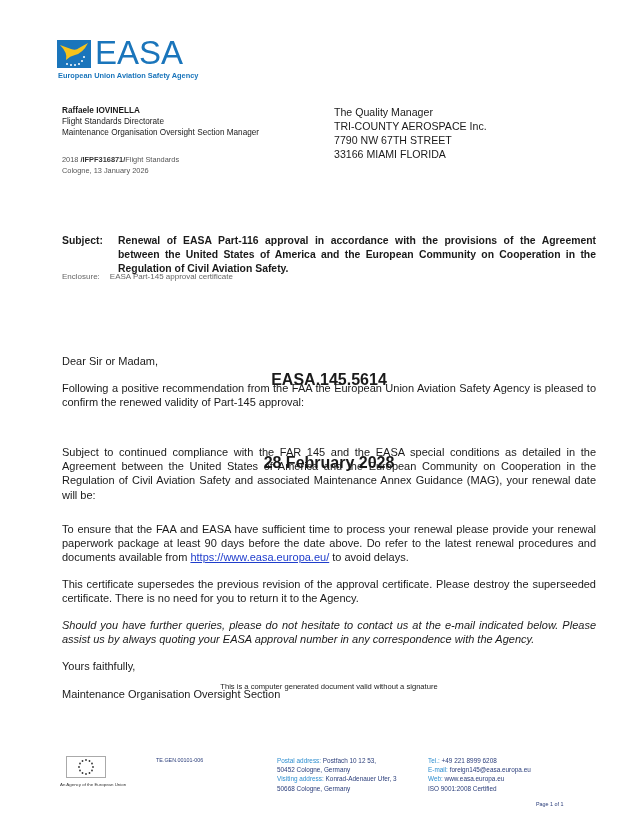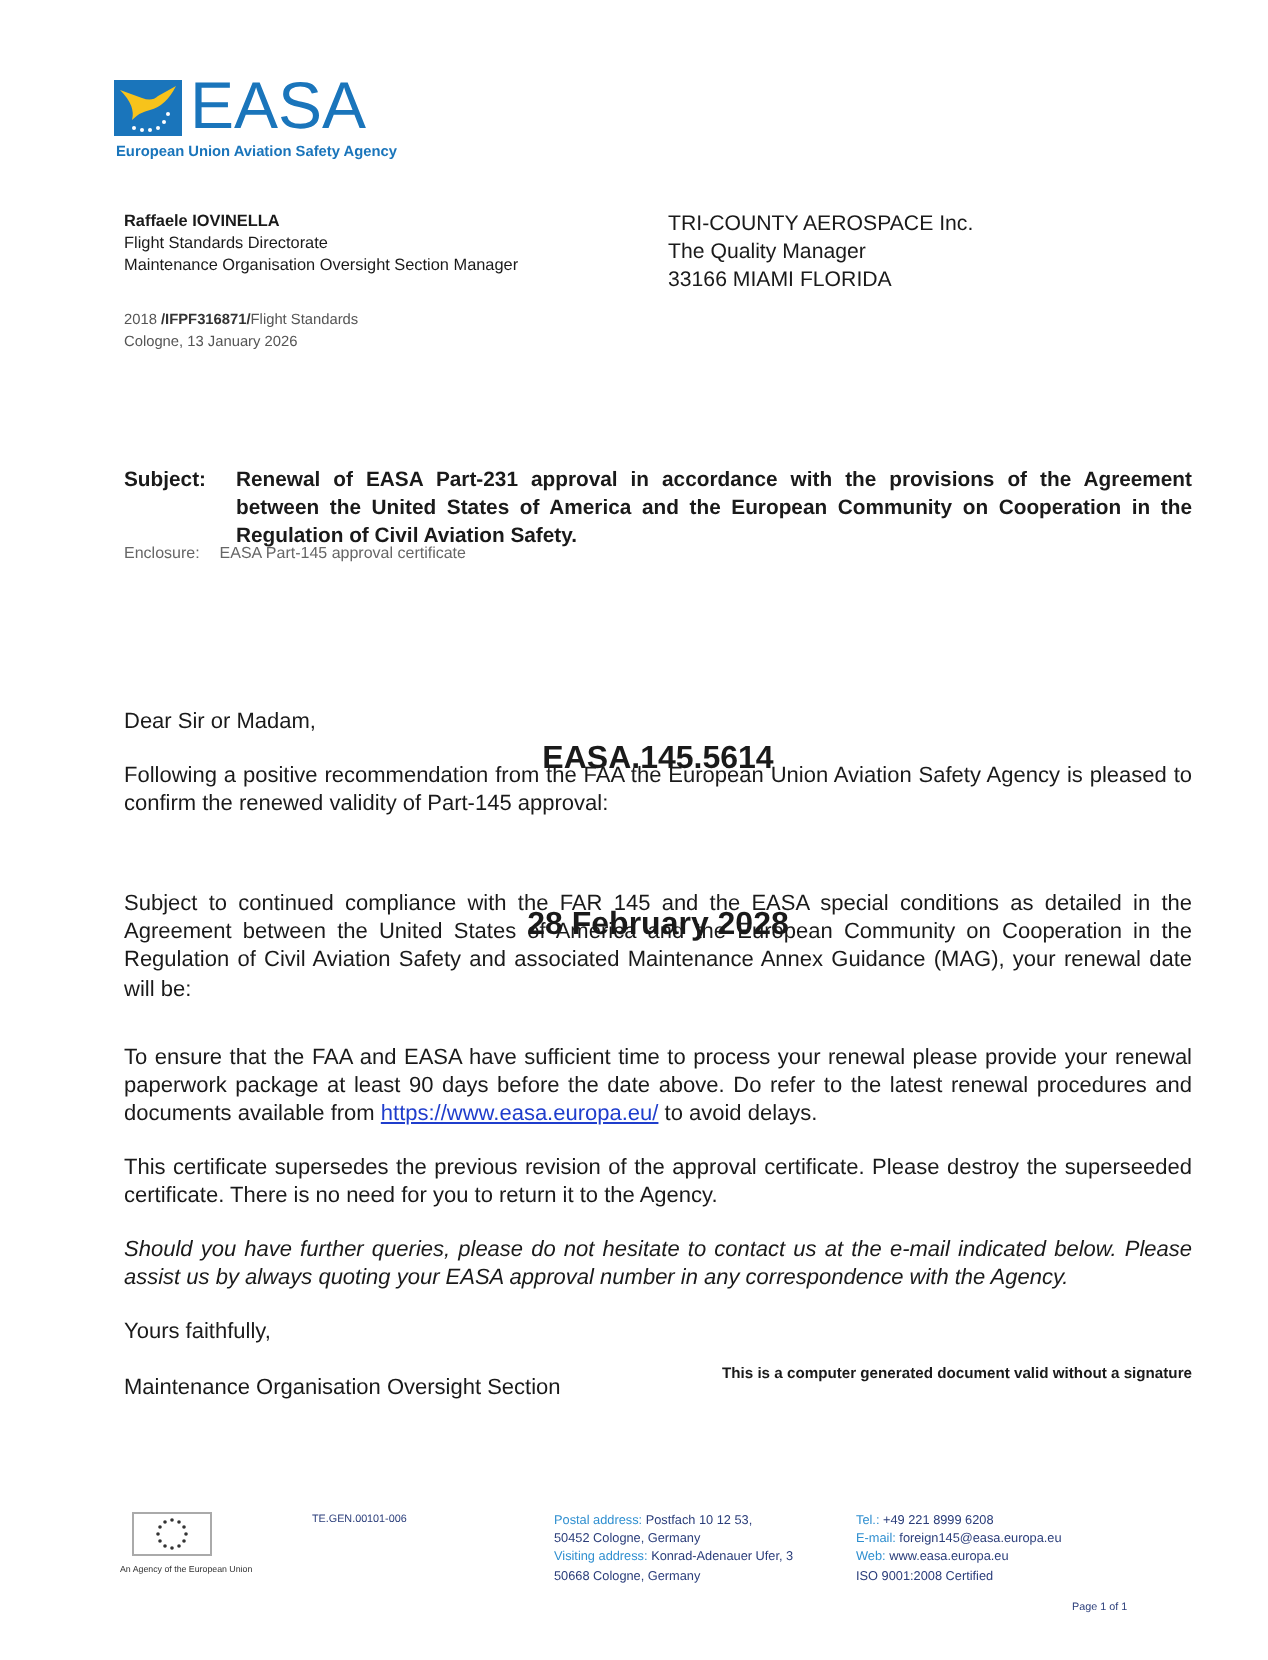--- a/index.html
+++ b/index.html
@@ -21,21 +21,21 @@
     .subject { position: absolute; left: 62px; top: 234px; width: 534px; font-size: 10.4px; font-weight: bold; line-height: 14.2px; }
     .subject .lbl { position: absolute; left: 0; top: 0; text-align: right; }
     .subject .txt { margin-left: 56px; text-align: justify; }
     .enclosure { position: absolute; left: 62px; top: 272px; font-size: 8px; color: #666; }
     .enclosure .enc-val { margin-left: 10px; }
 
     .body-text { position: absolute; left: 62px; width: 534px; font-size: 11px; line-height: 14.2px; text-align: justify; margin-top: 48px; }
     .center-bold { position: absolute; left: 62px; width: 534px; text-align: center; font-weight: bold; font-size: 16px; }
     a.link { color: #1f3dcc; text-decoration: underline; }
 
-    .notice { position: absolute; left: 62px; width: 534px; top: 682px; text-align: right; font-size: 7.6px; font-weight: bold; }
+    .notice { position: absolute; left: 62px; width: 534px; top: 682px; text-align: center; font-size: 7.6px; font-weight: normal; }
 
     .eu-flag { position: absolute; left: 66px; top: 756px; width: 40px; height: 22px; border: 1px solid #aaa; background: #fff; }
     .eu-label { position: absolute; left: 60px; top: 782px; font-size: 4.4px; color: #333; white-space: nowrap; }
     .doc-code { position: absolute; left: 156px; top: 757px; font-size: 5.4px; color: #2a3d7a; }
 
     .footer-col { position: absolute; top: 756px; font-size: 6.4px; line-height: 9.2px; color: #2a3d7a; white-space: nowrap; }
     .footer-col .k { color: #2f8fd0; }
     .page-no { position: absolute; left: 536px; top: 801px; font-size: 5.4px; color: #2a3d7a; }
   </style>
 </head>
@@ -62,28 +62,29 @@
   <div>Flight Standards Directorate</div>
   <div>Maintenance Organisation Oversight Section Manager</div>
 </div>
 
 <div class="ref">
   <div><span>2018 </span><b>/IFPF316871/</b><span>Flight Standards</span></div>
   <div>Cologne, 13 January 2026</div>
 </div>
 
 <div class="recipient">
+  <div>The Quality Manager</div>
   <div>TRI-COUNTY AEROSPACE Inc.</div>
-  <div>The Quality Manager</div>
+  <div>7790 NW 67TH STREET</div>
   <div>33166 MIAMI FLORIDA</div>
 </div>
 
 <div class="subject">
   <span class="lbl">Subject:</span>
-  <div class="txt">Renewal of EASA Part-231 approval in accordance with the provisions of the Agreement between the United States of America and the European Community on Cooperation in the Regulation of Civil Aviation Safety.</div>
+  <div class="txt">Renewal of EASA Part-116 approval in accordance with the provisions of the Agreement between the United States of America and the European Community on Cooperation in the Regulation of Civil Aviation Safety.</div>
 </div>
 <div class="enclosure">
   <span>Enclosure:</span><span class="enc-val">EASA Part-145  approval certificate</span>
 </div>
 
 <div class="body-text" style="top:306px;">Dear Sir or Madam,</div>
 <div class="body-text" style="top:333px;">Following a positive recommendation from the FAA the European Union Aviation Safety Agency is pleased to confirm the renewed validity of Part-145 approval:</div>
 <div class="center-bold" style="top:371px;">EASA.145.5614</div>
 <div class="body-text" style="top:397px;">Subject to continued compliance with the FAR 145 and the EASA special conditions as detailed in the Agreement between the United States of America and the European Community on Cooperation in the Regulation of Civil Aviation Safety and associated Maintenance Annex Guidance (MAG), your renewal date will be:</div>
 <div class="center-bold" style="top:454px;">28 February 2028</div>

